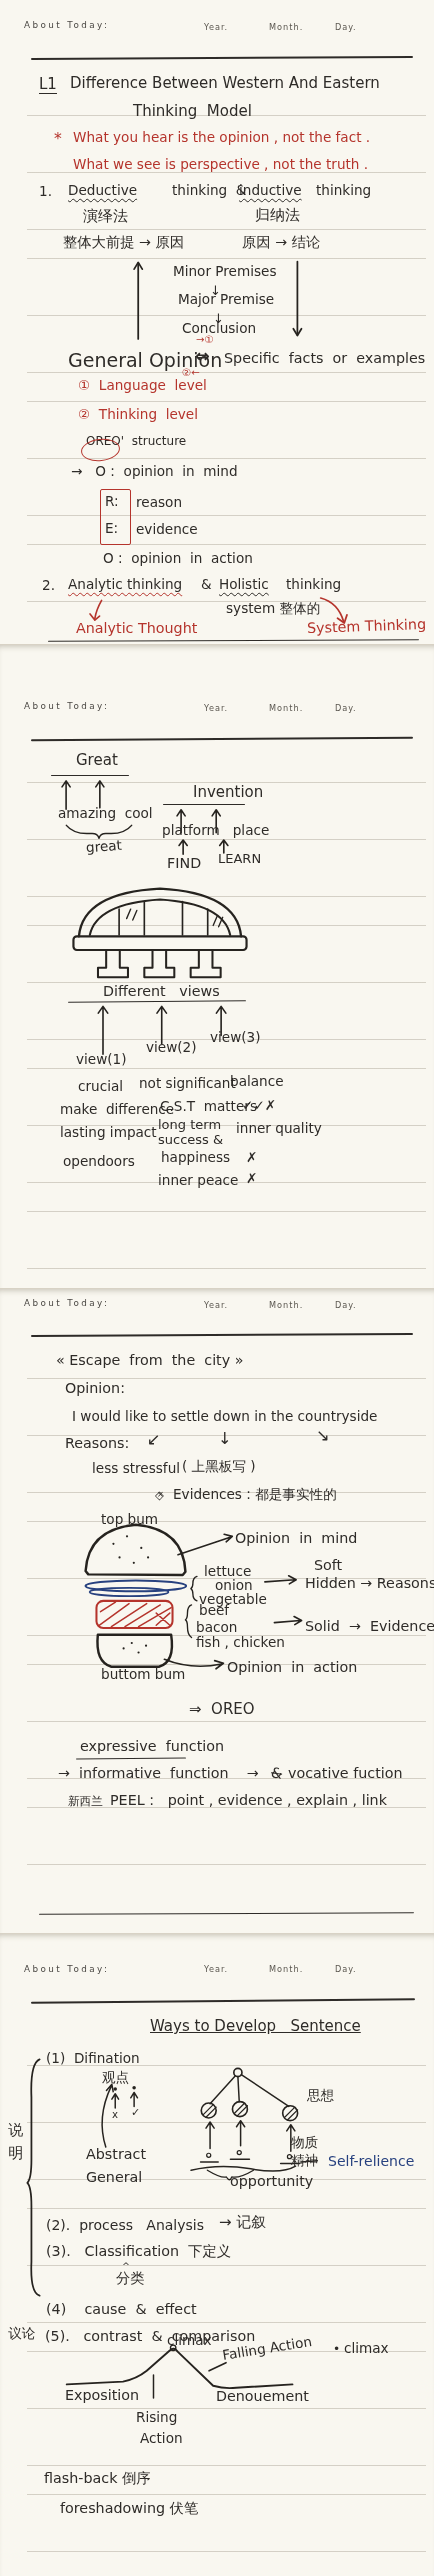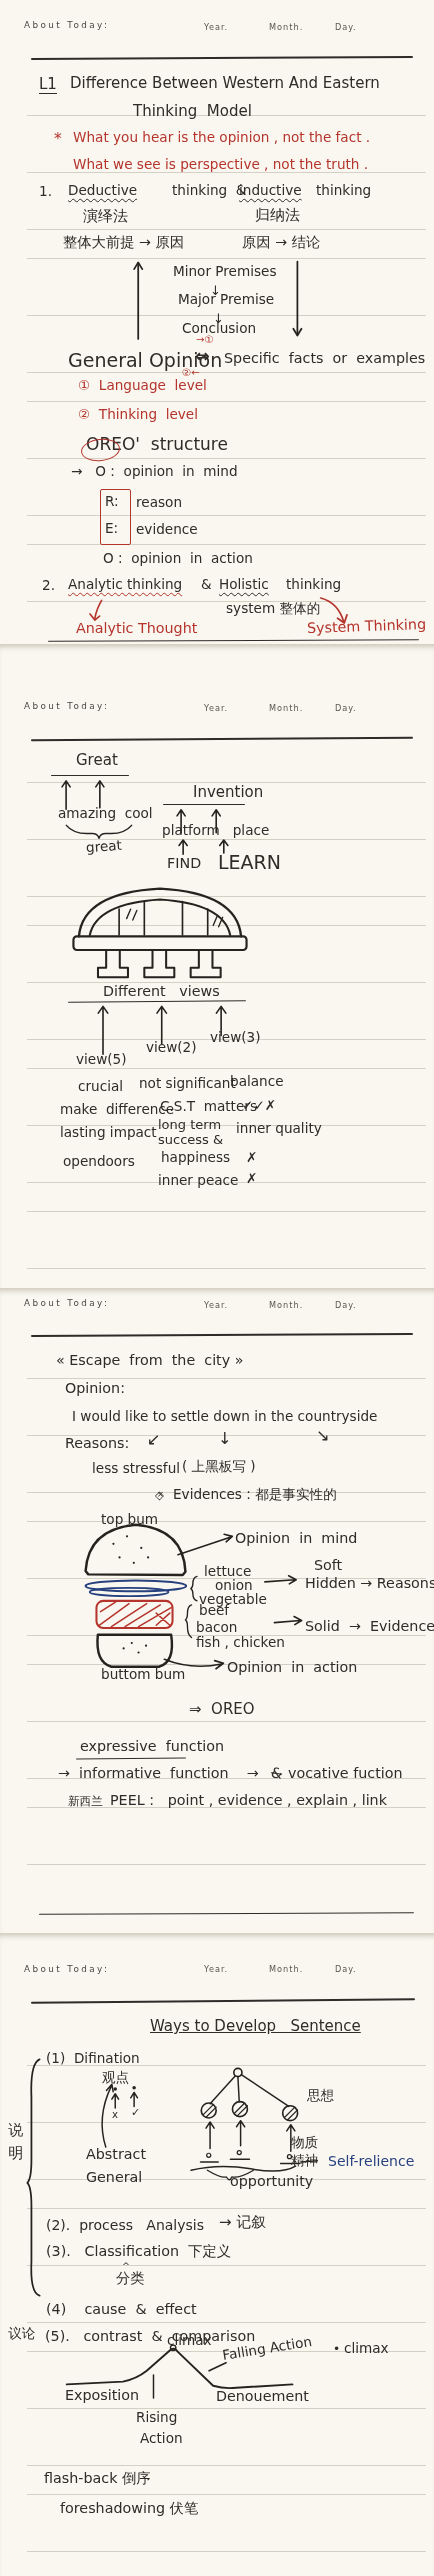--- a/index.html
+++ b/index.html
@@ -73,21 +73,21 @@
 
     <span class="t" style="left:68px;top:350px;font-size:19px;">General Opinion</span>
     <span class="t red" style="left:196px;top:334px;font-size:10.2px;">→①</span>
     <span class="t" style="left:195px;top:346px;font-size:17.7px;font-weight:bold;">⇔</span>
     <span class="t red" style="left:182px;top:367px;font-size:10.2px;">②←</span>
     <span class="t" style="left:224px;top:350px;font-size:14.3px;">Specific  facts  or  examples</span>
 
     <span class="t red" style="left:78px;top:378px;">①  Language  level</span>
     <span class="t red" style="left:78px;top:407px;">②  Thinking  level</span>
 
-    <span class="t" style="left:86px;top:435px;font-size:17px;">OREO'  structure</span>
+    <span class="t" style="left:86px;top:435px;font-size:12px;">OREO'  structure</span>
     <div class="ovalred" style="left:81px;top:439px;width:37px;height:20px;transform:rotate(-6deg);"></div>
 
     <span class="t" style="left:71px;top:464px;">→   O :  opinion  in  mind</span>
     <div class="boxred" style="left:100px;top:489px;width:28.6px;height:54px;"></div>
     <span class="t" style="left:105px;top:494px;">R:</span>
     <span class="t" style="left:136px;top:495px;">reason</span>
     <span class="t" style="left:105px;top:521px;">E:</span>
     <span class="t" style="left:136px;top:522px;">evidence</span>
     <span class="t" style="left:103px;top:551px;">O :  opinion  in  action</span>
 
@@ -135,41 +135,41 @@
     <svg style="left:173px;top:162px;" width="54" height="28.6" viewBox="0 0 80 42">
       <path class="ink" stroke-width="2.4" d="M12,38 L12,5 M6,13 L12,4 L18,13"></path>
       <path class="ink" stroke-width="2.4" d="M64,38 L64,5 M58,13 L64,4 L70,13"></path>
     </svg>
     <span class="t" style="left:162px;top:178px;">platform   place</span>
     <svg style="left:175px;top:193px;" width="61" height="17.7" viewBox="0 0 90 26">
       <path class="ink" stroke-width="2.4" d="M12,24 L12,4 M6,11 L12,3 L18,11"></path>
       <path class="ink" stroke-width="2.4" d="M72,22 L72,4 M66,11 L72,3 L78,11"></path>
     </svg>
     <span class="t" style="left:167px;top:210px;font-size:14.3px;">FIND</span>
-    <span class="t" style="left:218px;top:207px;font-size:19px;">LEARN</span>
+    <span class="t" style="left:218px;top:207px;font-size:13px;">LEARN</span>
 
     <svg style="left:68px;top:230px;" width="184" height="90" viewBox="0 0 270 132">
       <path class="ink" stroke-width="3.4" d="M16,90 Q22,26 135,20 Q248,26 254,90"></path>
       <path class="ink" stroke-width="3" d="M32,88 Q42,42 135,36 Q228,42 238,88"></path>
       <rect class="ink" stroke-width="3.2" x="8" y="90" width="254" height="20" rx="5"></rect>
       <path class="ink" stroke-width="2.4" d="M75,50 L75,88 M112,39 L112,88 M168,39 L168,88 M205,50 L205,88"></path>
       <path class="ink" stroke-width="2" d="M86,64 L92,50 M95,66 L101,52 M213,74 L219,60 M221,76 L227,62"></path>
       <path class="ink" stroke-width="3" d="M56,110 L56,136 L44,136 L44,150 L88,150 L88,136 L76,136 L76,110"></path>
       <path class="ink" stroke-width="3" d="M124,110 L124,136 L112,136 L112,150 L156,150 L156,136 L144,136 L144,110"></path>
       <path class="ink" stroke-width="3" d="M192,110 L192,136 L180,136 L180,150 L224,150 L224,136 L212,136 L212,110"></path>
     </svg>
 
     <span class="t" style="left:103px;top:338px;font-size:14.3px;">Different   views</span>
     <div class="rule thin" style="left:68px;top:356px;width:178px;transform:rotate(-0.5deg);"></div>
     <svg style="left:65px;top:358px;" width="184" height="54" viewBox="0 0 270 80">
       <path class="ink" stroke-width="2.4" d="M55,76 L55,6 M48,15 L55,5 L62,15"></path>
       <path class="ink" stroke-width="2.4" d="M142,60 L142,6 M135,15 L142,5 L149,15"></path>
       <path class="ink" stroke-width="2.4" d="M230,48 L230,6 M223,15 L230,5 L237,15"></path>
     </svg>
-    <span class="t" style="left:76px;top:407px;">view(5)</span>
+    <span class="t" style="left:76px;top:407px;">view(1)</span>
     <span class="t" style="left:146px;top:395px;">view(2)</span>
     <span class="t" style="left:210px;top:385px;">view(3)</span>
 
     <span class="t" style="left:78px;top:434px;">crucial</span>
     <span class="t" style="left:139px;top:431px;">not significant</span>
     <span class="t" style="left:230px;top:429px;">balance</span>
 
     <span class="t" style="left:60px;top:457px;">make  difference</span>
     <span class="t" style="left:160px;top:454px;">C.S.T  matters</span>
     <span class="t" style="left:242px;top:453px;">✓✓✗</span>

